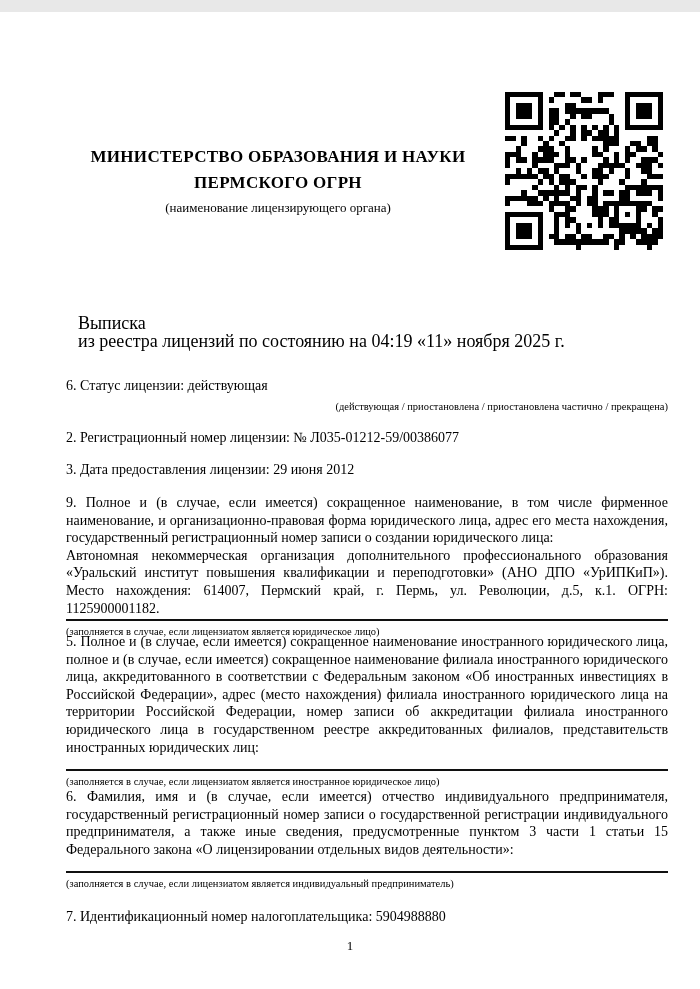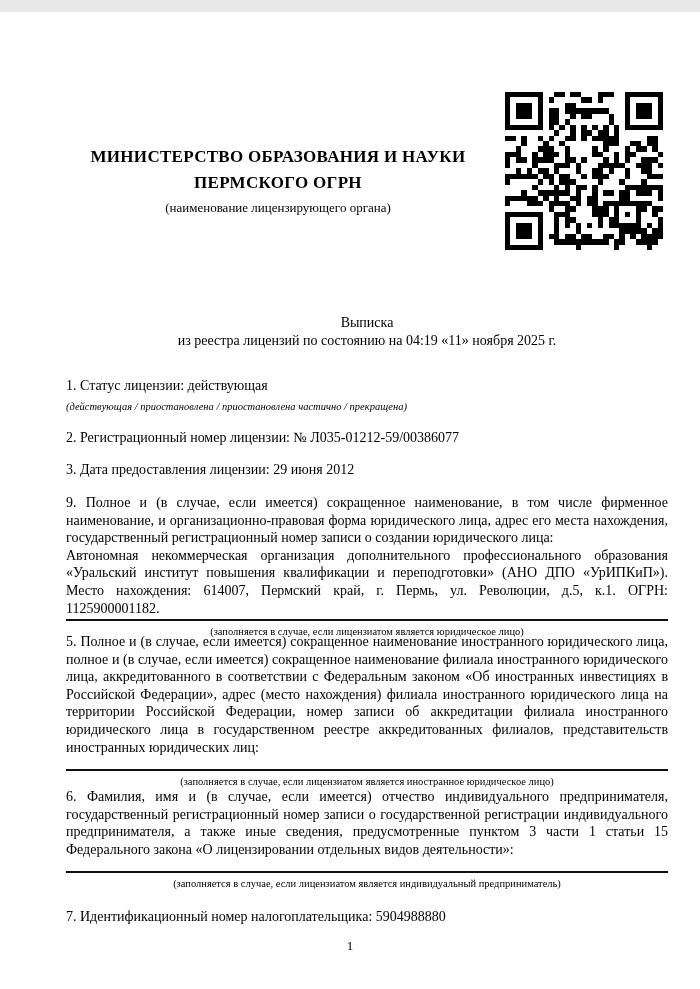--- a/index.html
+++ b/index.html
@@ -21,37 +21,37 @@
     position:absolute;left:58px;top:132px;width:440px;
     text-align:center;
   }
   .org-name{
     font-weight:bold;font-size:17px;line-height:26px;
     letter-spacing:.3px;
   }
   .org-caption{font-size:13px;line-height:13px;margin-top:5px;}
   
   .doc-title{
-    position:absolute;left:66px;top:302px;width:602px;
-    text-align:center;font-size:14px;line-height:18px;
+    position:absolute;left:78px;top:302px;width:602px;
+    text-align:left;font-size:18px;line-height:18px;
   }
   
   .content{position:absolute;left:66px;top:0;width:602px;}
   .sec{position:absolute;left:0;width:602px;font-size:14px;line-height:17.6px;}
   .s1{top:365px}.s2{top:417px}.s3{top:449px}
   .s4{top:482px}.s5{top:621px}.s6{top:776px}.s7{top:896px}
   .q,.answer{text-align:justify;}
   .center-note{
-    width:100%;text-align:left;
-    font-size:10.5px;line-height:13px;margin-top:5px;font-style:italic;
+    width:100%;text-align:right;
+    font-size:10.5px;line-height:13px;margin-top:5px;
   }
   .rule{border-top:2px solid #101010;height:0;margin-top:2px;}
   .rule-gap{margin-top:13px;}
   .rule-note{
-    width:100%;text-align:center;
+    width:100%;
     font-size:10.5px;line-height:13px;margin-top:4px;
   }
   
   .page-num{
     position:absolute;left:0;top:926px;width:700px;
     text-align:center;font-size:13px;
   }
   .qr svg rect{fill:#000;}
 </style>
 </head>
@@ -486,21 +486,21 @@
   </div>
 
   <div class="doc-title">
     <div>Выписка</div>
     <div>из реестра лицензий по состоянию на 04:19 «11» ноября 2025 г.</div>
   </div>
 
   <div class="content">
 
     <div class="sec s1">
-      <div>1. Статус лицензии: действующая</div>
+      <div>6. Статус лицензии: действующая</div>
       <div class="center-note">(действующая / приостановлена / приостановлена частично / прекращена)</div>
     </div>
 
     <div class="sec s2">
       <div>2. Регистрационный номер лицензии: № Л035-01212-59/00386077</div>
     </div>
 
     <div class="sec s3">
       <div>3. Дата предоставления лицензии: 29 июня 2012</div>
     </div>

